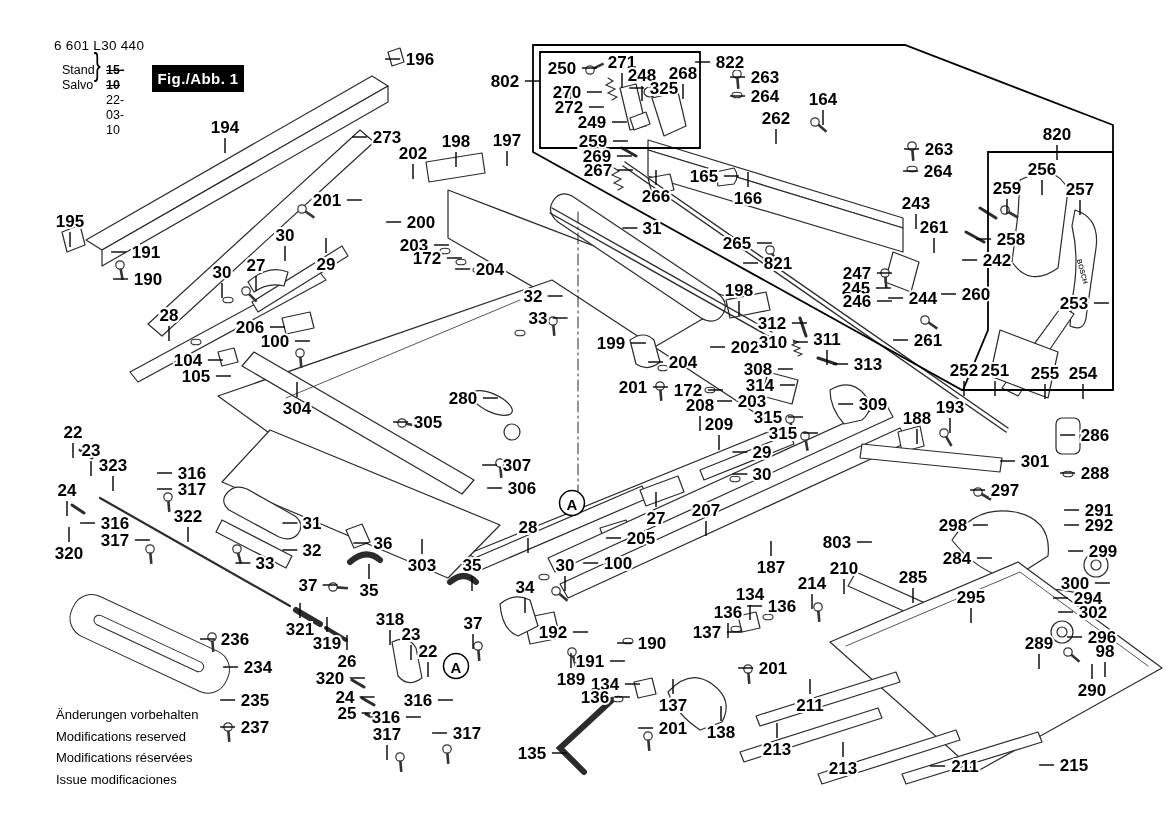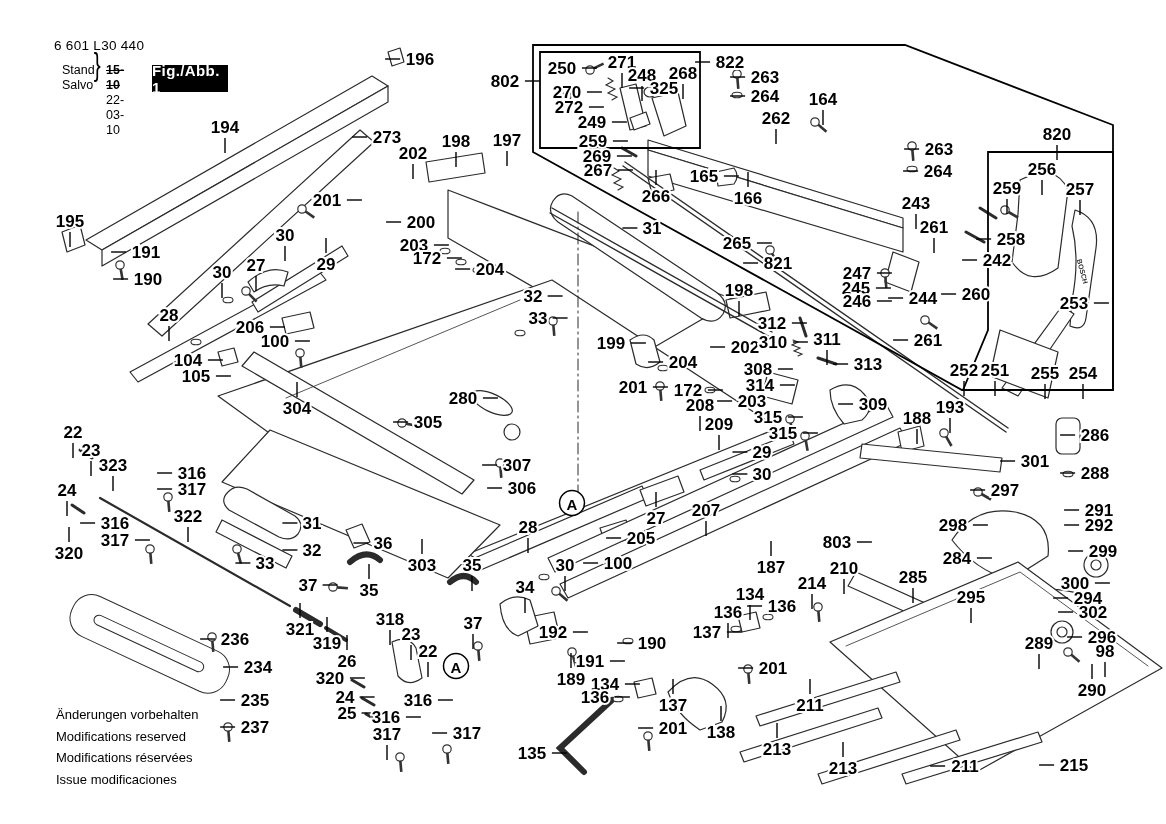--- a/index.html
+++ b/index.html
@@ -6,21 +6,21 @@
   .stage{position:relative;width:1166px;height:824px;background:#fff;
          font-family:"Liberation Sans",sans-serif;overflow:hidden;}
   .stage svg{position:absolute;left:0;top:0;}
   .hdr{position:absolute;color:#000;}
   #part-number{left:54px;top:38px;font-size:13.5px;letter-spacing:.3px;}
   #stand-issue{left:62px;top:63px;font-size:12.5px;line-height:15px;}
   #brace{position:absolute;left:30px;top:-6px;font-size:32px;font-weight:400;
          transform:scaleX(.65);}
   .dates{position:absolute;left:44px;top:0;line-height:15px;}
   #date-old{text-decoration:line-through;font-weight:bold;}
-  #fig-box{left:152px;top:65px;width:76px;height:27px;background:#000;color:#fff;
+  #fig-box{left:152px;top:65px;width:92px;height:27px;background:#000;color:#fff;
            font-size:15px;font-weight:bold;display:flex;align-items:center;
            justify-content:center;letter-spacing:.4px;}
   #footer-notes{left:56px;top:704px;font-size:13px;line-height:21.5px;color:#000;}
   .plbl{font-family:"Liberation Sans",sans-serif;font-weight:bold;font-size:17px;
         fill:#000;paint-order:stroke;stroke:#fff;stroke-width:4px;}
   .amk{font-family:"Liberation Sans",sans-serif;font-weight:bold;font-size:15px;fill:#000;}
   .knobtxt{font-family:"Liberation Sans",sans-serif;font-weight:bold;font-size:7px;fill:#333;}
 </style>
 </head>
 <body>

